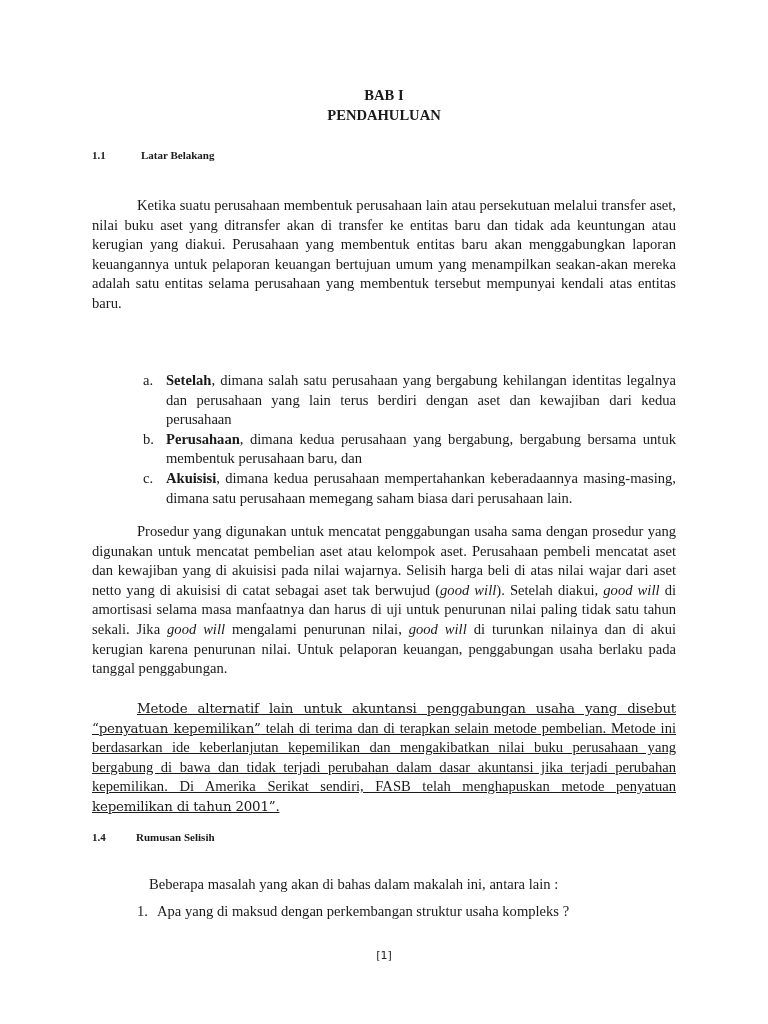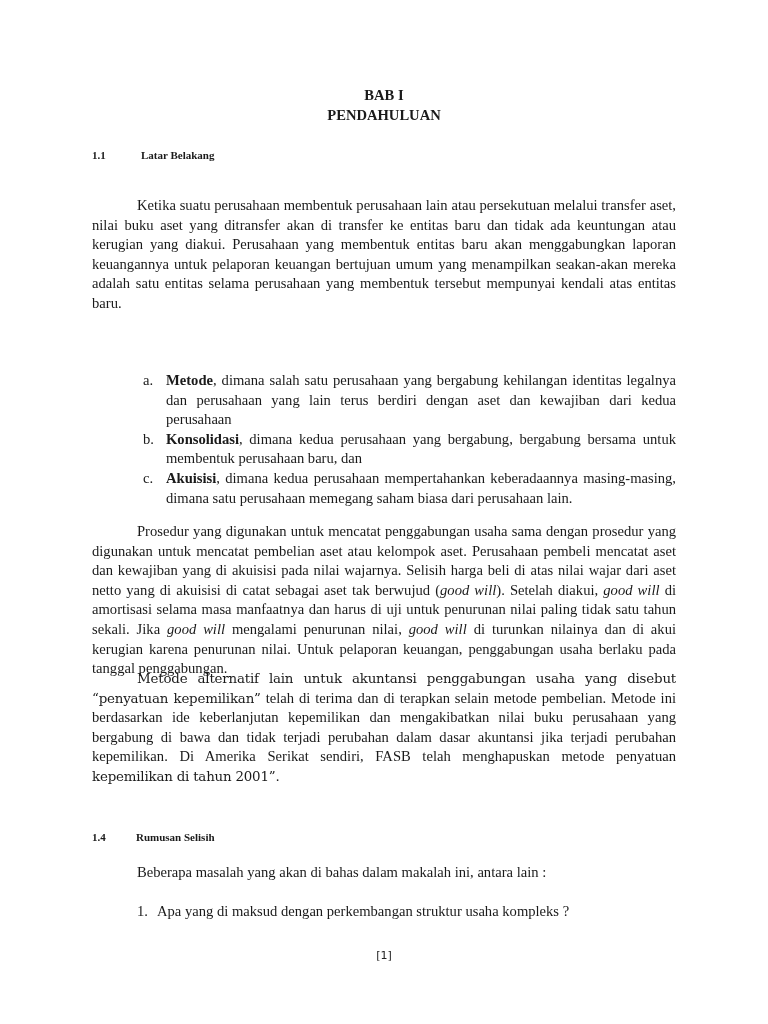--- a/index.html
+++ b/index.html
@@ -25,30 +25,30 @@
   .sh2 { top: 828px; }
   .sh2 .num { width: 44px; }
   .para {
     position: absolute; left: 92px; width: 584px;
     text-align: justify; text-indent: 45px; margin: 0;
   }
   .para.last-left { text-align-last: left; }
   .p1 { top: 180px; margin-top: 16px; }
   .p2 { top: 318px; }
   .p3 { top: 522px; }
-  .p4 { top: 669px; }
+  .p4 { top: 699px; text-decoration: underline; }
   .list {
     position: absolute; left: 143px; width: 533px; top: 371px;
     margin: 0; padding: 0; list-style: none;
   }
   .list li { position: relative; padding-left: 23px; text-align: justify; }
   .list li .marker { position: absolute; left: 0; top: 0; }
   .p4 .alt { font-family: "DejaVu Serif", serif; font-size: 13.4px; letter-spacing: -0.2px; }
   .intro {
-    position: absolute; left: 137px; top: 863px; margin: 0;
+    position: absolute; left: 137px; top: 863px; margin: 12px;
   }
   .question {
     position: absolute; left: 137px; top: 902px; margin: 0;
   }
   .question .qn { display: inline-block; width: 20px; }
   .page-number {
     position: absolute; left: 0; width: 768px; top: 946px; text-align: center;
     font-family: "DejaVu Sans", sans-serif; font-size: 11px; color: #222;
   }
   i { font-style: italic; }
@@ -64,24 +64,24 @@
 
   <div class="section-heading sh1">
     <span class="num">1.1</span><span>Latar Belakang</span>
   </div>
 
   <p class="para p1 last-left">Ketika suatu perusahaan membentuk perusahaan lain atau persekutuan melalui transfer aset, nilai buku aset yang ditransfer akan di transfer ke entitas baru dan tidak ada keuntungan atau kerugian yang diakui. Perusahaan yang membentuk entitas baru akan menggabungkan laporan keuangannya untuk pelaporan keuangan bertujuan umum yang menampilkan seakan-akan mereka adalah satu entitas selama perusahaan yang membentuk tersebut mempunyai kendali atas entitas baru.</p>
 
 
   <ul class="list">
     <li class="last-left" style="text-align-last:left;">
-      <span class="marker">a.</span><b>Metode</b><span>, dimana salah satu perusahaan yang bergabung kehilangan identitas legalnya dan perusahaan yang lain terus berdiri dengan aset dan kewajiban dari kedua perusahaan</span>
+      <span class="marker">a.</span><b>Setelah</b><span>, dimana salah satu perusahaan yang bergabung kehilangan identitas legalnya dan perusahaan yang lain terus berdiri dengan aset dan kewajiban dari kedua perusahaan</span>
     </li>
     <li style="text-align-last:left;">
-      <span class="marker">b.</span><b>Konsolidasi</b><span>, dimana kedua perusahaan yang bergabung, bergabung bersama untuk membentuk perusahaan baru, dan</span>
+      <span class="marker">b.</span><b>Perusahaan</b><span>, dimana kedua perusahaan yang bergabung, bergabung bersama untuk membentuk perusahaan baru, dan</span>
     </li>
     <li style="text-align-last:left;">
       <span class="marker">c.</span><b>Akuisisi</b><span>, dimana kedua perusahaan mempertahankan keberadaannya masing-masing, dimana satu perusahaan memegang saham biasa dari perusahaan lain.</span>
     </li>
   </ul>
 
   <p class="para p3 last-left"><span>Prosedur yang digunakan untuk mencatat penggabungan usaha sama dengan prosedur yang digunakan untuk mencatat pembelian aset atau kelompok aset. Perusahaan pembeli mencatat aset dan kewajiban yang di akuisisi pada nilai wajarnya. Selisih harga beli di atas nilai wajar dari aset netto yang di akuisisi di catat sebagai aset tak berwujud (</span><i>good will</i><span>). Setelah diakui, </span><i>good will</i><span> di amortisasi selama masa manfaatnya dan harus di uji untuk penurunan nilai paling tidak satu tahun sekali. Jika </span><i>good will</i><span> mengalami penurunan nilai, </span><i>good will</i><span> di turunkan nilainya dan di akui kerugian karena penurunan nilai. Untuk pelaporan keuangan, penggabungan usaha berlaku pada tanggal penggabungan.</span></p>
 
   <p class="para p4 last-left"><span class="alt">Metode alternatif lain untuk akuntansi penggabungan usaha yang disebut “penyatuan kepemilikan”</span><span> telah di terima dan di terapkan selain metode pembelian. Metode ini berdasarkan ide keberlanjutan kepemilikan dan mengakibatkan nilai buku perusahaan yang bergabung di bawa dan tidak terjadi perubahan dalam dasar akuntansi jika terjadi perubahan kepemilikan. Di Amerika Serikat sendiri, FASB telah menghapuskan metode penyatuan </span><span class="alt">kepemilikan di tahun 2001”.</span></p>
 

